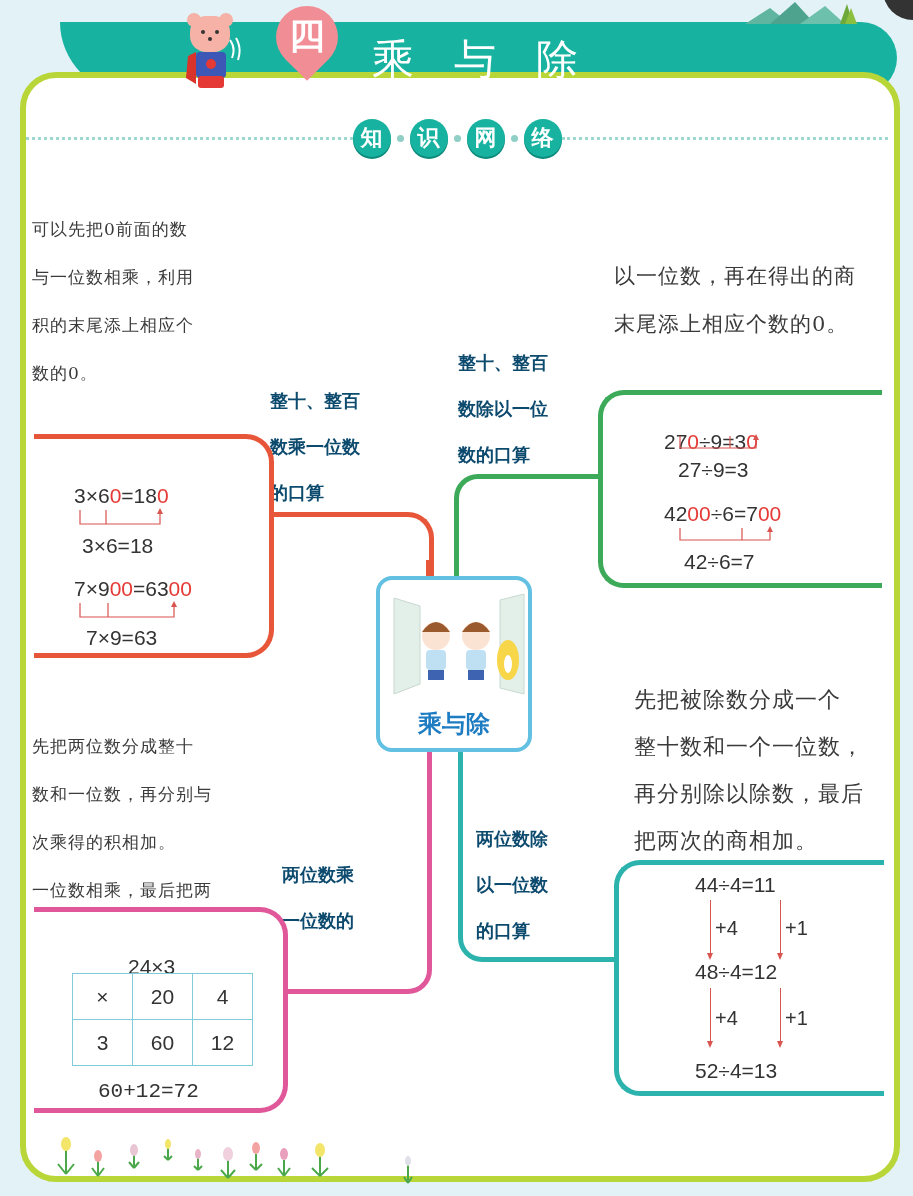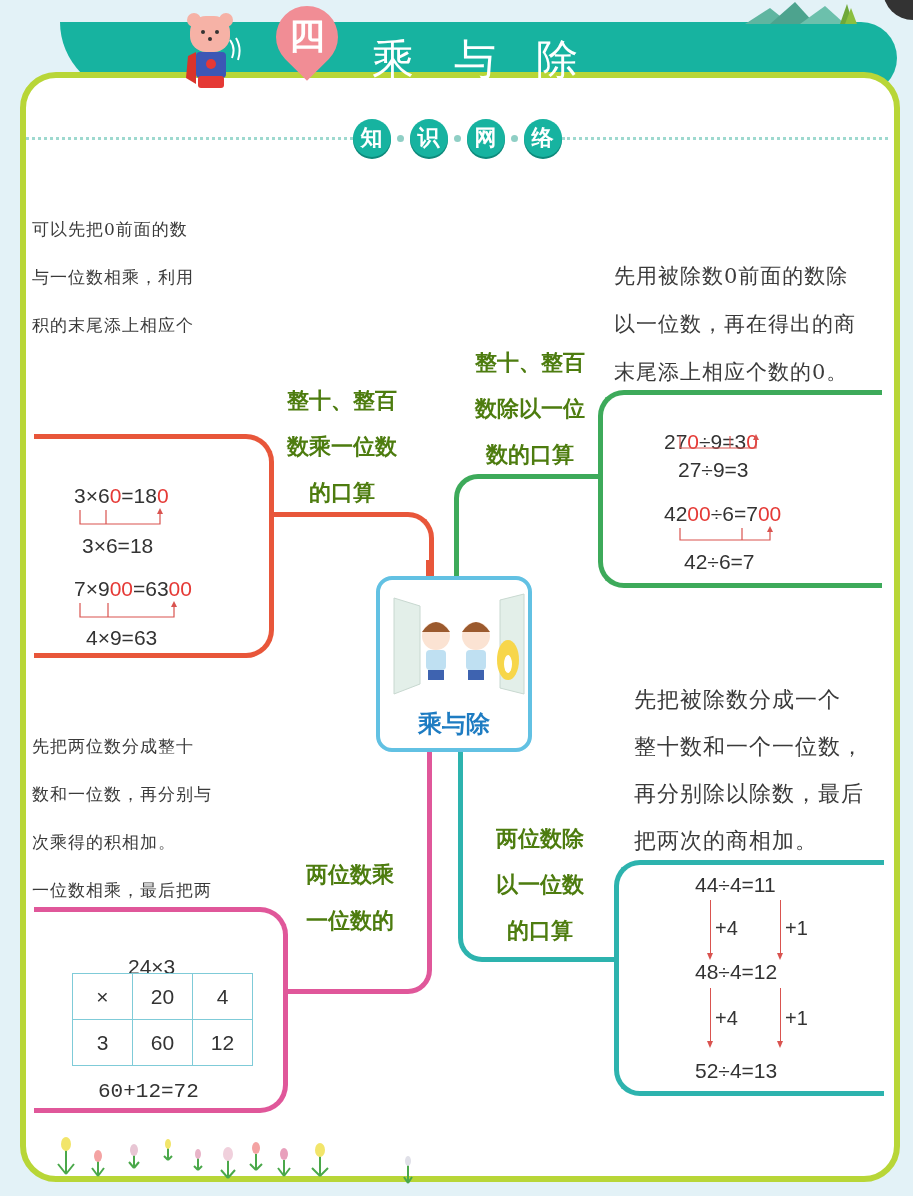--- a/index.html
+++ b/index.html
@@ -18,21 +18,21 @@
 
   .card { position: absolute; left: 20px; top: 72px; width: 880px; height: 1110px; border: 6px solid #b8d637; border-radius: 36px; background: #fff; z-index: 0; }
   .z1 { z-index: 1; }
 
   .section-heading { position: absolute; left: 26px; top: 118px; width: 862px; height: 40px; display: flex; align-items: center; justify-content: center; }
   .dotline { flex: 1; border-top: 3px dotted #9ed9cf; height: 0; }
   .badge { width: 38px; height: 38px; border-radius: 50%; background: #17b3a0; color: #fff; font-weight: bold; font-size: 22px; display: flex; align-items: center; justify-content: center; box-shadow: 0 2px 0 #0d8a7b; }
   .dot { width: 7px; height: 7px; background: #8fcfc5; border-radius: 50%; margin: 0 6px; }
 
   .desc { position: absolute; font-size: 17px; line-height: 48px; color: #3a3a3a; font-family: "DejaVu Serif", "Liberation Serif", serif; letter-spacing: 1px; }
-  .branch-label { position: absolute; font-size: 22px; line-height: 46px; font-weight: bold; color: #4d7c0f; text-align: center; }
+  .branch-label { position: absolute; font-size: 18px; line-height: 46px; font-weight: bold; color: #0c4a6e; }
 
   .line { position: absolute; border-style: solid; }
   .eq { position: absolute; font-size: 21px; color: #333; font-family: "Liberation Sans", sans-serif; white-space: nowrap; }
   .red { color: #e53935; }
 
   .center-box { position: absolute; left: 376px; top: 576px; width: 156px; height: 176px; border: 4px solid #62c1e3; border-radius: 16px; background: #fff; }
   .center-title { position: absolute; left: 0; right: 0; bottom: 8px; text-align: center; font-size: 24px; font-weight: bold; color: #1e7cc2; }
 
   table.mult { position: absolute; left: 72px; top: 973px; border-collapse: collapse; }
   table.mult td { border: 1px solid #7fcbd8; width: 60px; height: 46px; text-align: center; font-size: 21px; font-family: "Liberation Sans", sans-serif; color: #333; }
@@ -87,20 +87,21 @@
   <div class="badge">网</div>
   <div class="dot"></div>
   <div class="badge">络</div>
   <div class="dotline"></div>
 </div>
 
 <div class="desc z1" style="left:32px; top:205px;">
   <div>可以先把0前面的数</div>
   <div>与一位数相乘，利用</div>
   <div>积的末尾添上相应个</div>
+  <div>数的0。</div>
 </div>
 <div class="branch-label z1" style="left:270px; top:378px; width:144px;">
   <div>整十、整百</div>
   <div>数乘一位数</div>
   <div>的口算</div>
 </div>
 
 <div class="line z1" style="left:34px; top:434px; width:240px; height:224px; border-width:5px 5px 5px 0; border-color:#e8563a; border-radius:0 28px 28px 0;"></div>
 <div class="line z1" style="left:274px; top:512px; width:160px; height:68px; border-width:5px 5px 0 0; border-color:#e8563a; border-radius:0 26px 0 0;"></div>
 
@@ -113,24 +114,23 @@
 </svg>
 <div class="eq z1" style="left:82px; top:534px;">3×6=18</div>
 
 <div class="eq z1" style="left:74px; top:577px;">
   <span>7×9</span><span class="red">00</span><span>=63</span><span class="red">00</span>
 </div>
 <svg class="z1" style="position:absolute; left:76px; top:601px;" width="110" height="22">
   <path d="M4 2 V16 H98 V4 M32 2 V16" stroke="#d9534f" stroke-width="1.2" fill="none"></path>
   <polygon points="95,6 98,0 101,6" fill="#d9534f"></polygon>
 </svg>
-<div class="eq z1" style="left:86px; top:626px;">4×9=63</div>
+<div class="eq z1" style="left:86px; top:626px;">7×9=63</div>
 
 <div class="desc z1" style="left:614px; top:252px; font-size:21px;">
-  <div>先用被除数0前面的数除</div>
   <div>以一位数，再在得出的商</div>
   <div>末尾添上相应个数的0。</div>
 </div>
 <div class="branch-label z1" style="left:458px; top:340px; width:144px;">
   <div>整十、整百</div>
   <div>数除以一位</div>
   <div>数的口算</div>
 </div>
 <div class="line z1" style="left:598px; top:390px; width:284px; height:198px; border-width:5px 0 5px 5px; border-color:#3daa5a; border-radius:26px 0 0 26px;"></div>
 <div class="line z1" style="left:454px; top:474px; width:148px; height:104px; border-width:5px 0 0 5px; border-color:#3daa5a; border-radius:24px 0 0 0;"></div>

